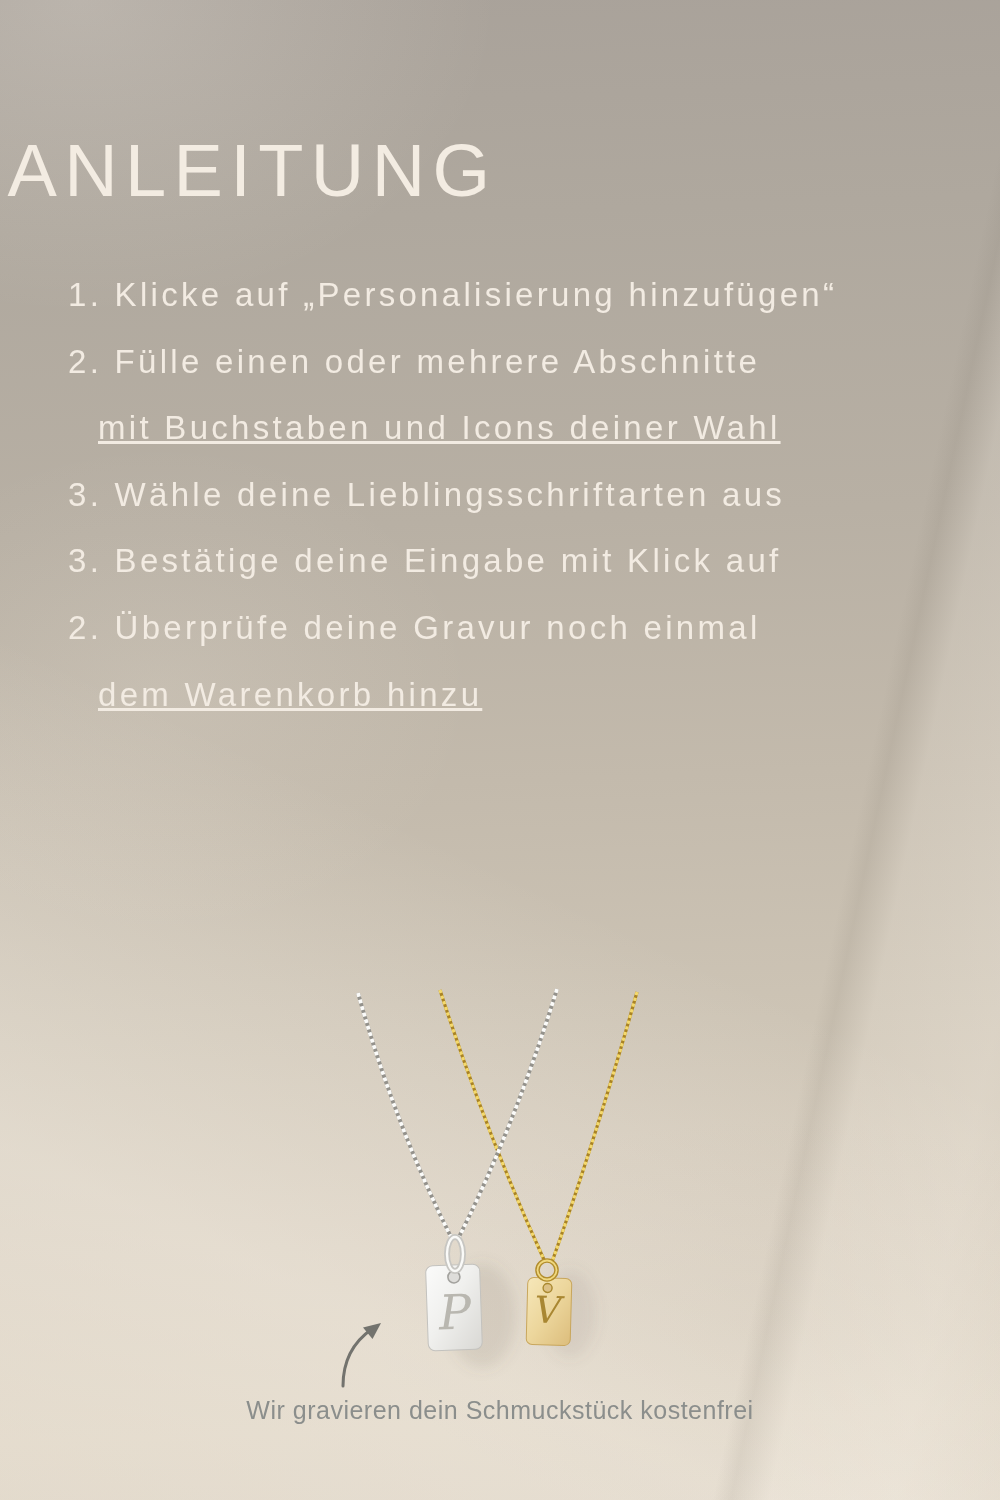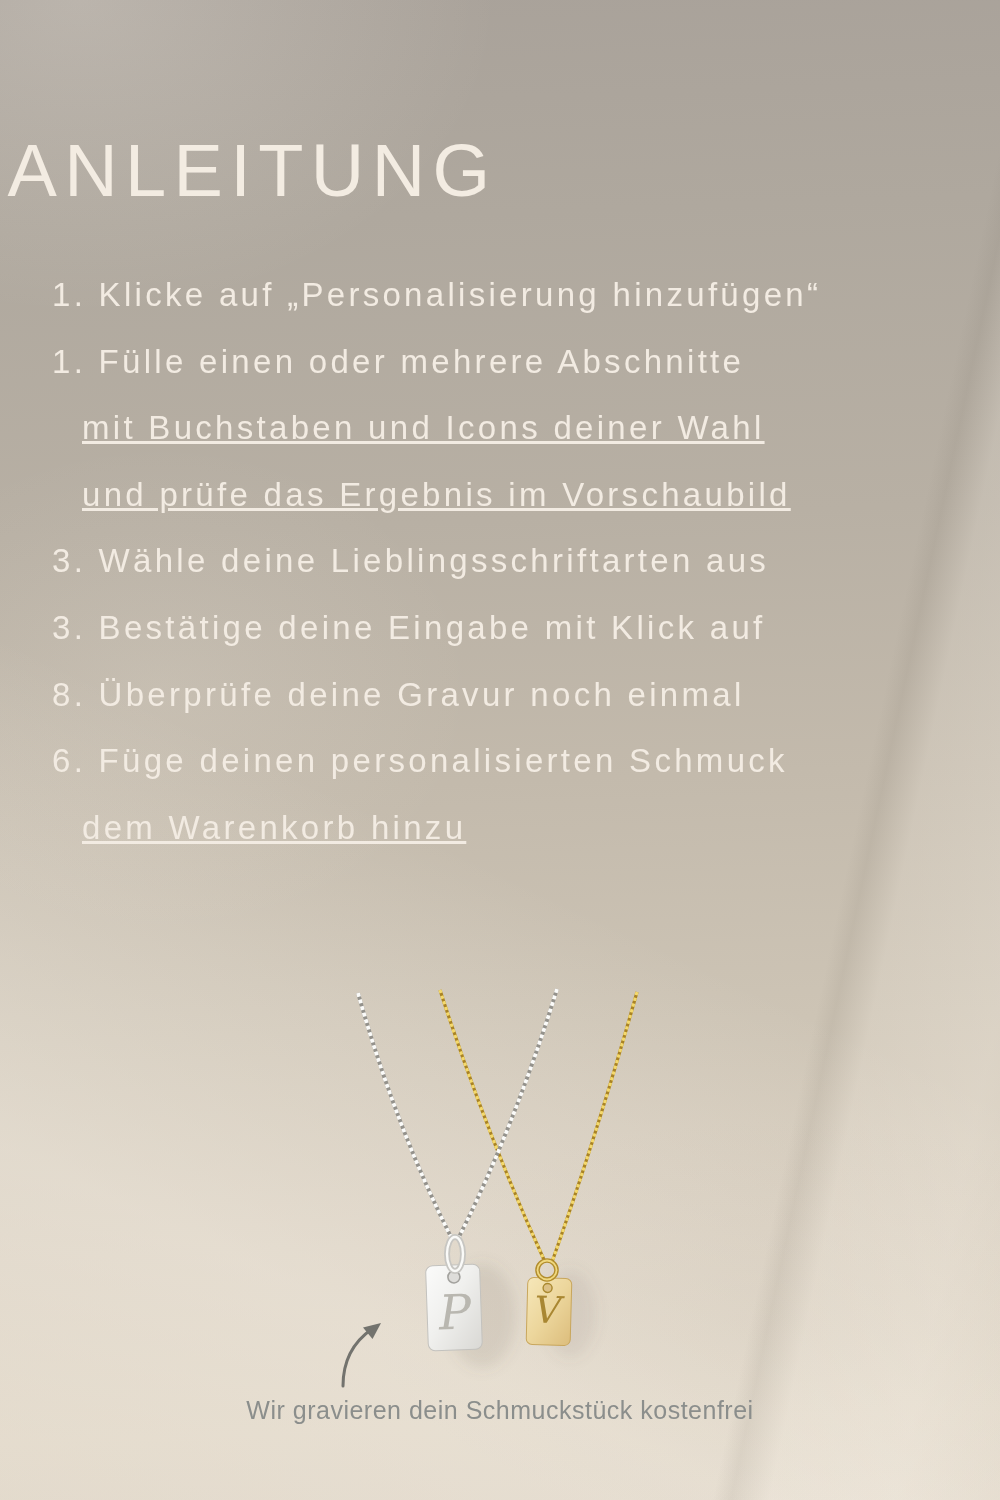--- a/index.html
+++ b/index.html
@@ -34,21 +34,21 @@
     font-size: 74px;
     font-weight: 300;
     letter-spacing: 0.10em;
     text-indent: 0.10em;
     color: #f3ece2;
   }
 
   .steps {
     position: absolute;
     top: 262px;
-    left: 52px;
+    left: 68px;
     width: 910px;
     font-size: 33px;
     font-weight: 300;
     letter-spacing: 0.10em;
     line-height: 66.6px;
     color: #f2ebe2;
     white-space: nowrap;
   }
   .step-line { height: 66.6px; }
   .step-line.indent { padding-left: 30px; text-decoration: underline; }
@@ -75,27 +75,25 @@
 </head>
 <body>
 
 <div class="page">
   <div class="bg"></div>
 
   <div class="title">ANLEITUNG</div>
 
   <div class="steps">
     <div class="step-line">1. Klicke auf „Personalisierung hinzufügen“</div>
-    <div class="step-line">1. Fülle einen oder mehrere Abschnitte</div>
+    <div class="step-line">2. Fülle einen oder mehrere Abschnitte</div>
     <div class="step-line indent">mit Buchstaben und Icons deiner Wahl</div>
-    <div class="step-line indent">und prüfe das Ergebnis im Vorschaubild</div>
     <div class="step-line">3. Wähle deine Lieblingsschriftarten aus</div>
     <div class="step-line">3. Bestätige deine Eingabe mit Klick auf</div>
-    <div class="step-line">8. Überprüfe deine Gravur noch einmal</div>
-    <div class="step-line">6. Füge deinen personalisierten Schmuck</div>
+    <div class="step-line">2. Überprüfe deine Gravur noch einmal</div>
     <div class="step-line indent">dem Warenkorb hinzu</div>
   </div>
 
   <svg class="necklaces" viewBox="0 0 420 440">
     <defs>
       <linearGradient id="silverTag" x1="0" y1="0" x2="1" y2="1">
         <stop offset="0" stop-color="#fbfbfa"></stop>
         <stop offset="0.45" stop-color="#f0f0ee"></stop>
         <stop offset="1" stop-color="#d9d8d4"></stop>
       </linearGradient>

